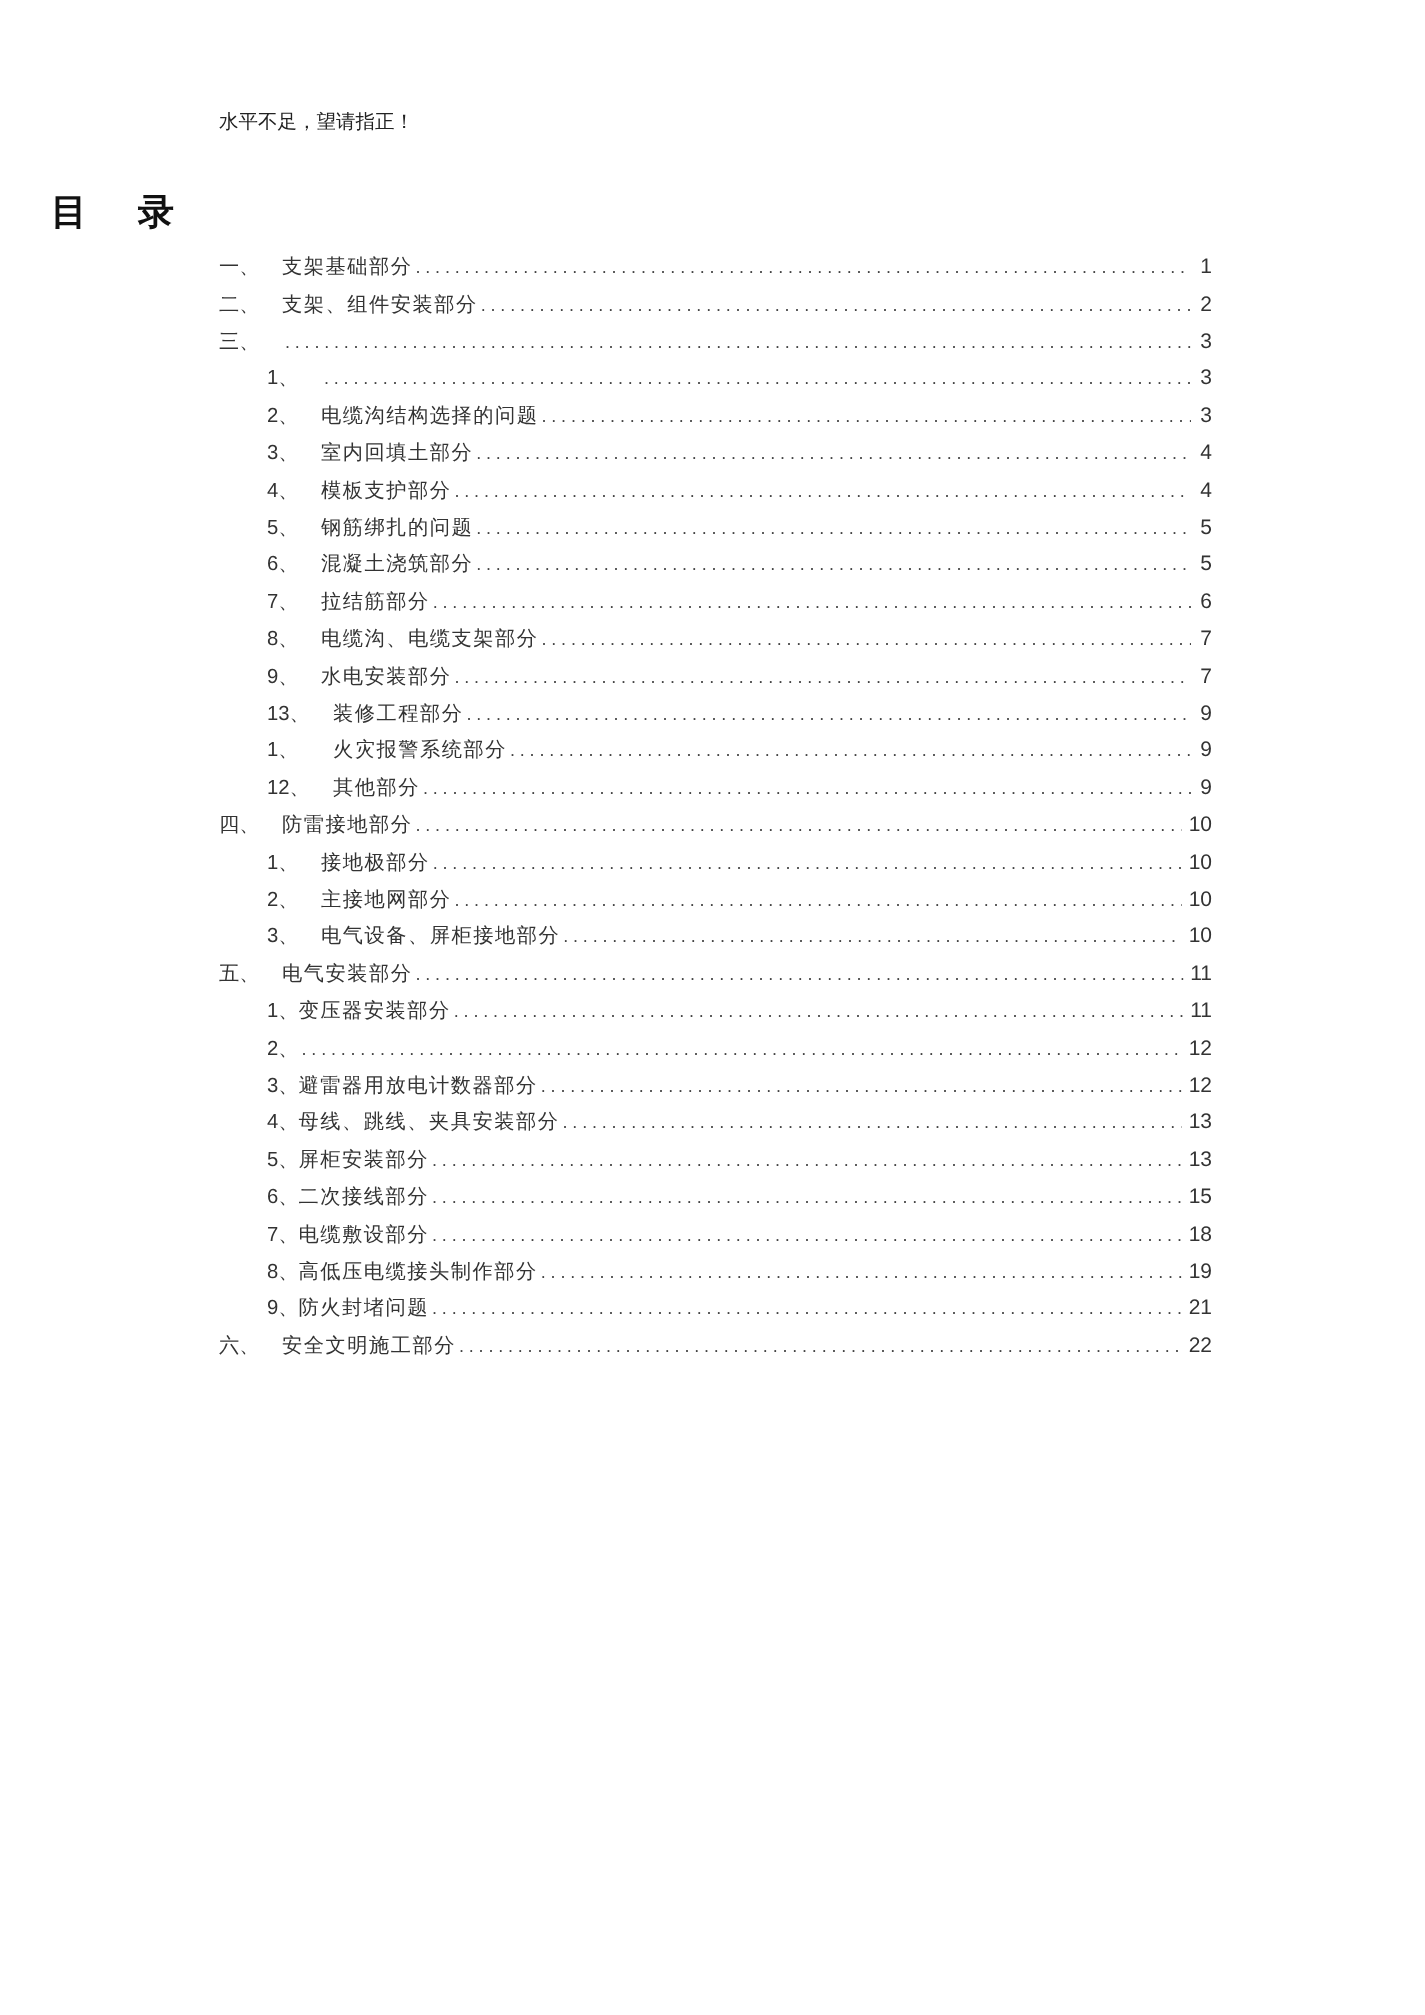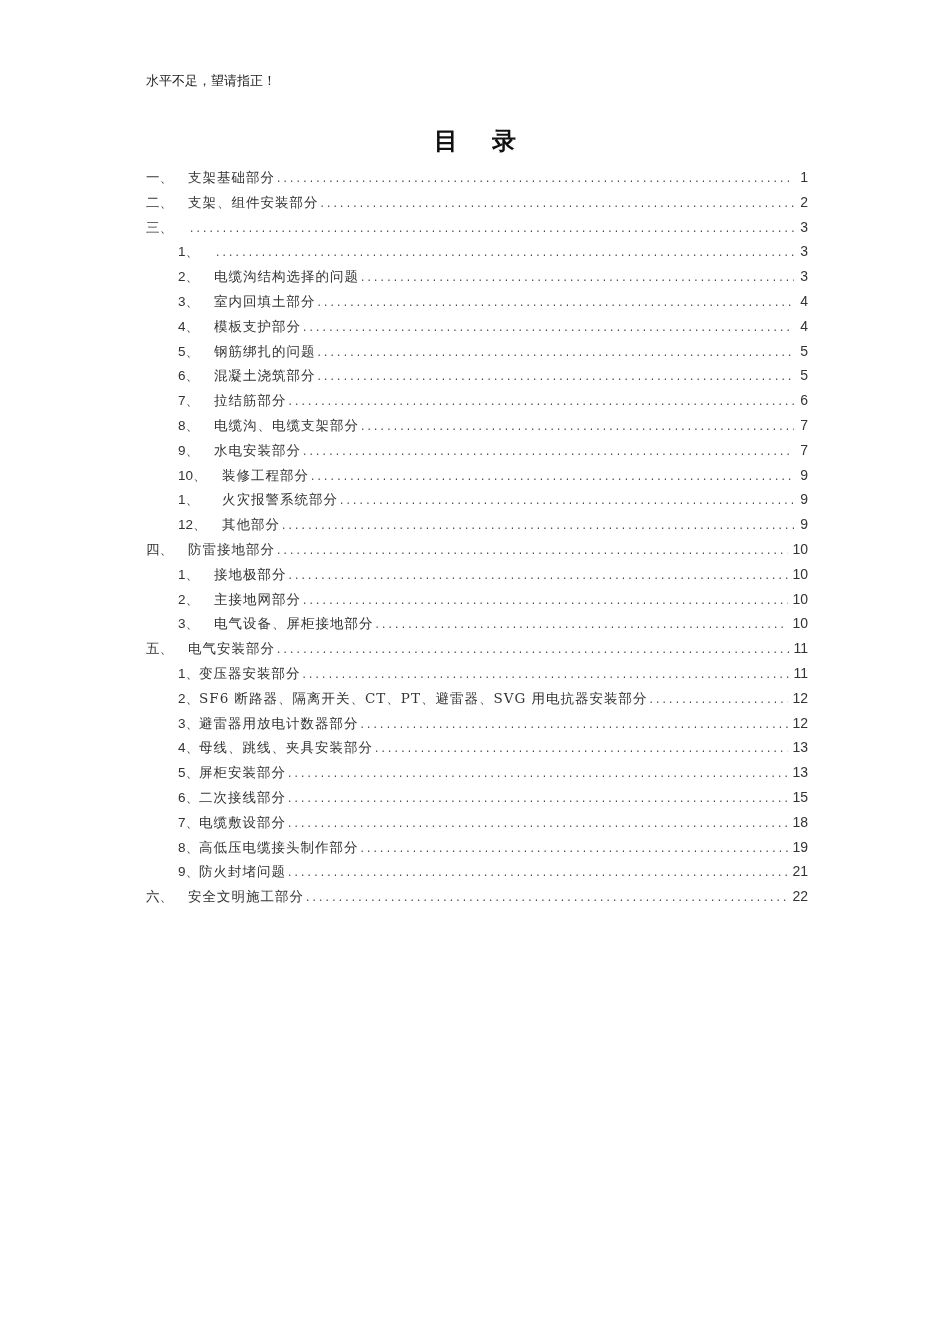--- a/index.html
+++ b/index.html
@@ -1,19 +1,19 @@
 <!DOCTYPE html>
 <html><head>
 <meta charset="utf-8">
 <style>
   html, body { margin: 0; padding: 0; background: #ffffff; }
   body { width: 950px; height: 1343px; position: relative; overflow: hidden;
          font-family: "DejaVu Serif", "Liberation Serif", serif; color: #222; }
   .note { position: absolute; left: 146px; top: 72px; font-size: 13px; color: #222; }
-  .title { position: absolute; left: 0; width: 950px; top: 125px; text-align: center;
+  .title { position: absolute; left: 0; width: 950px; top: 125px; text-align: left;
            font-size: 24px; font-weight: bold; letter-spacing: 34px; text-indent: 34px;
            font-family: "DejaVu Sans", sans-serif; color: #111; }
   .toc { position: absolute; left: 146px; top: 165px; width: 662px; }
   .row { position: relative; height: 24.8px; display: flex; align-items: baseline;
          font-size: 13.5px; line-height: 24.8px; color: #333; white-space: nowrap; }
   .row.l2 { padding-left: 32px; }
   .num { display: inline-block; font-family: "Liberation Sans", sans-serif; }
   .row.l1 .num { width: 42px; font-family: "DejaVu Serif", serif; }
   .row.l2 .num { width: 36px; }
   .row.l2.tight .num { width: auto; }
@@ -96,21 +96,21 @@
       <span class="dots"></span>
       <span class="pg">7</span>
     </div>
   <div class="row l2">
       <span class="num">9、</span>
       <span class="lbl">水电安装部分</span>
       <span class="dots"></span>
       <span class="pg">7</span>
     </div>
   <div class="row l2 wide">
-      <span class="num">10、</span>
+      <span class="num">13、</span>
       <span class="lbl">装修工程部分</span>
       <span class="dots"></span>
       <span class="pg">9</span>
     </div>
   <div class="row l2 wide">
       <span class="num">1、</span>
       <span class="lbl">火灾报警系统部分</span>
       <span class="dots"></span>
       <span class="pg">9</span>
     </div>
@@ -151,21 +151,20 @@
       <span class="pg">11</span>
     </div>
   <div class="row l2 tight">
       <span class="num">1、</span>
       <span class="lbl">变压器安装部分</span>
       <span class="dots"></span>
       <span class="pg">11</span>
     </div>
   <div class="row l2 tight">
       <span class="num">2、</span>
-      <span class="lbl">SF6 断路器、隔离开关、CT、PT、避雷器、SVG 用电抗器安装部分</span>
       <span class="dots"></span>
       <span class="pg">12</span>
     </div>
   <div class="row l2 tight">
       <span class="num">3、</span>
       <span class="lbl">避雷器用放电计数器部分</span>
       <span class="dots"></span>
       <span class="pg">12</span>
     </div>
   <div class="row l2 tight">

